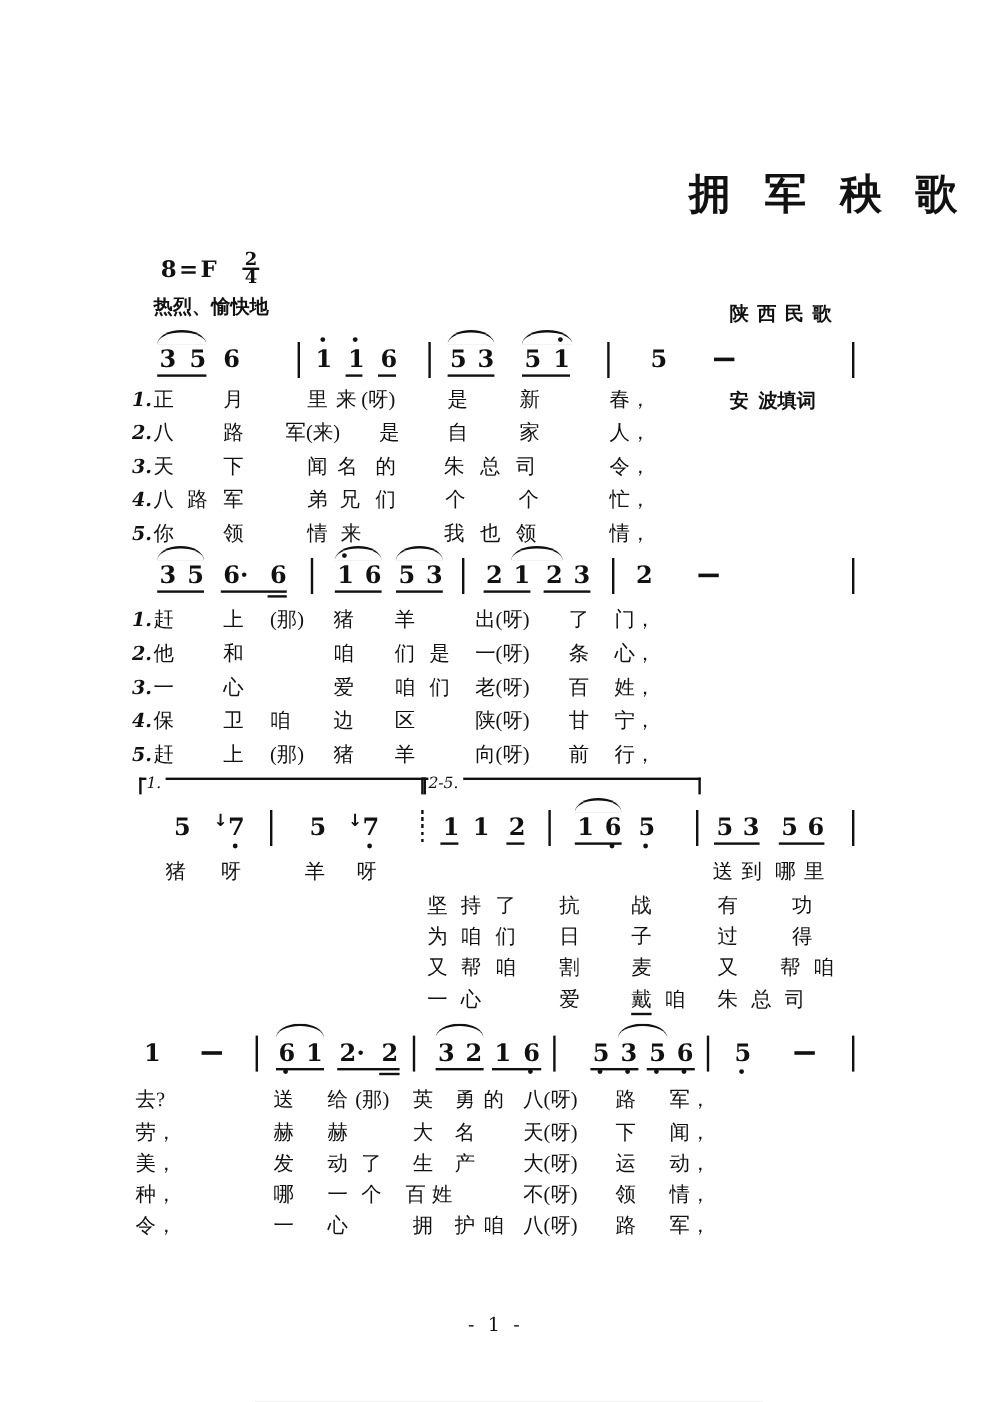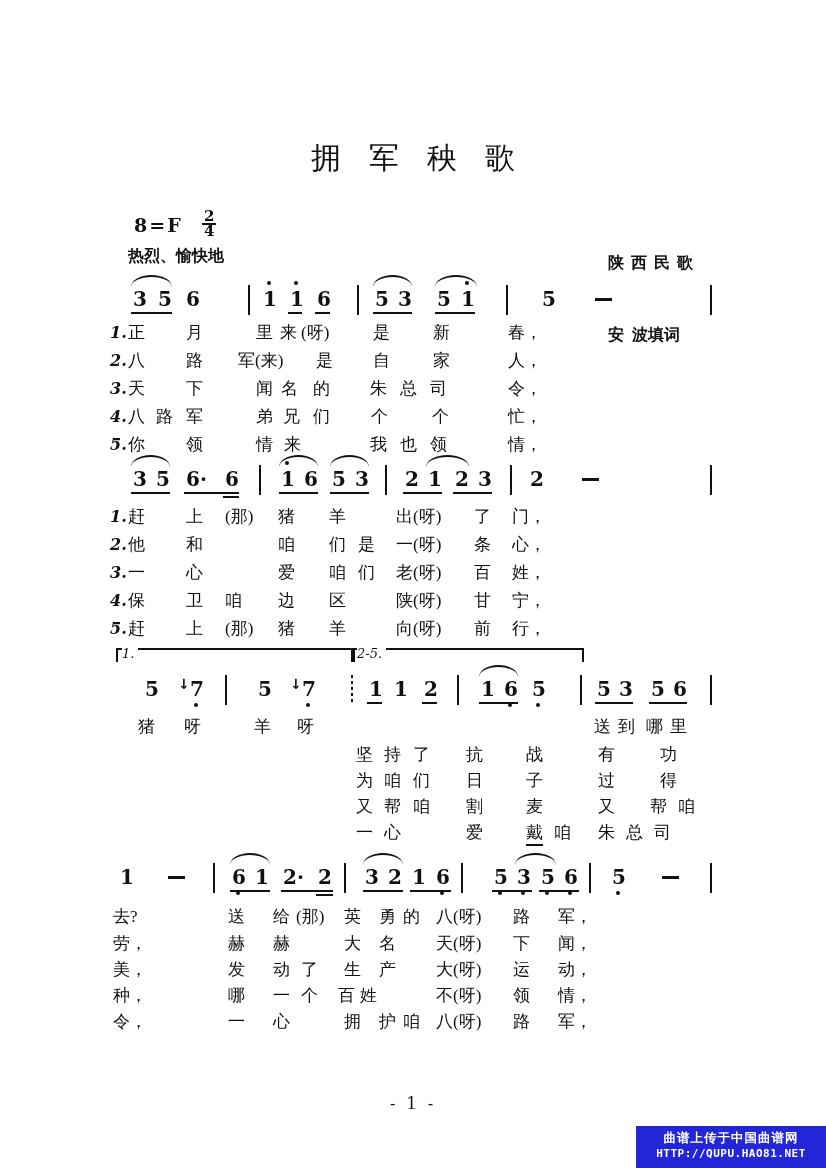--- a/index.html
+++ b/index.html
@@ -1,19 +1,19 @@
 <!DOCTYPE html>
 <html><head>
 <meta charset="utf-8">
 <style>
   html,body{margin:0;padding:0;background:#e8e8e8;}
   .page{position:relative;width:826px;height:1168px;background:#fff;color:#111;
         font-family:"Liberation Serif",serif;overflow:hidden;margin:0 auto;}
-  .hdr-title{position:absolute;top:138px;left:0;width:100%;text-align:center;
-      font-size:30px;font-weight:normal;letter-spacing:28px;text-indent:28px;}
+  .hdr-title{position:absolute;top:138px;left:0;width:100%;text-align:right;
+      font-size:35px;font-weight:bold;letter-spacing:28px;text-indent:28px;}
   .hdr-sub{position:absolute;top:192px;left:0;width:100%;text-align:center;
       font-size:18px;font-weight:bold;letter-spacing:3px;text-indent:3px;}
   .key-sig{position:absolute;left:134px;top:214px;font-size:19px;font-weight:bold;
       font-family:"DejaVu Serif",serif;letter-spacing:2px;}
   .ts{position:absolute;left:202px;top:210px;display:flex;flex-direction:column;
       align-items:center;font-family:"DejaVu Serif",serif;font-weight:bold;font-size:15px;line-height:13px;}
   .ts b{border-bottom:2px solid #111;padding:0 2px;}
   .credits{position:absolute;right:126px;top:203px;font-size:16px;font-weight:bold;
       line-height:24px;white-space:pre;}
   .credits .c1{letter-spacing:7px;}
@@ -401,17 +401,13 @@
         <span class="lyr" style="left: 344px;">拥</span>
         <span class="lyr" style="left: 379px;">护</span>
         <span class="lyr" style="left: 403px;">咱</span>
         <span class="lyr" style="left: 436px;">八(呀)</span>
         <span class="lyr" style="left: 513px;">路</span>
         <span class="lyr" style="left: 558px;">军，</span>
       </div>
     </div>
 
   <div class="page-num">- 1 -</div>
-  <div class="badge">
-    <div class="badge-l1">曲谱上传于中国曲谱网</div>
-    <div class="badge-l2">HTTP://QUPU.HAO81.NET</div>
-  </div>
 </div>
 
 </body></html>

